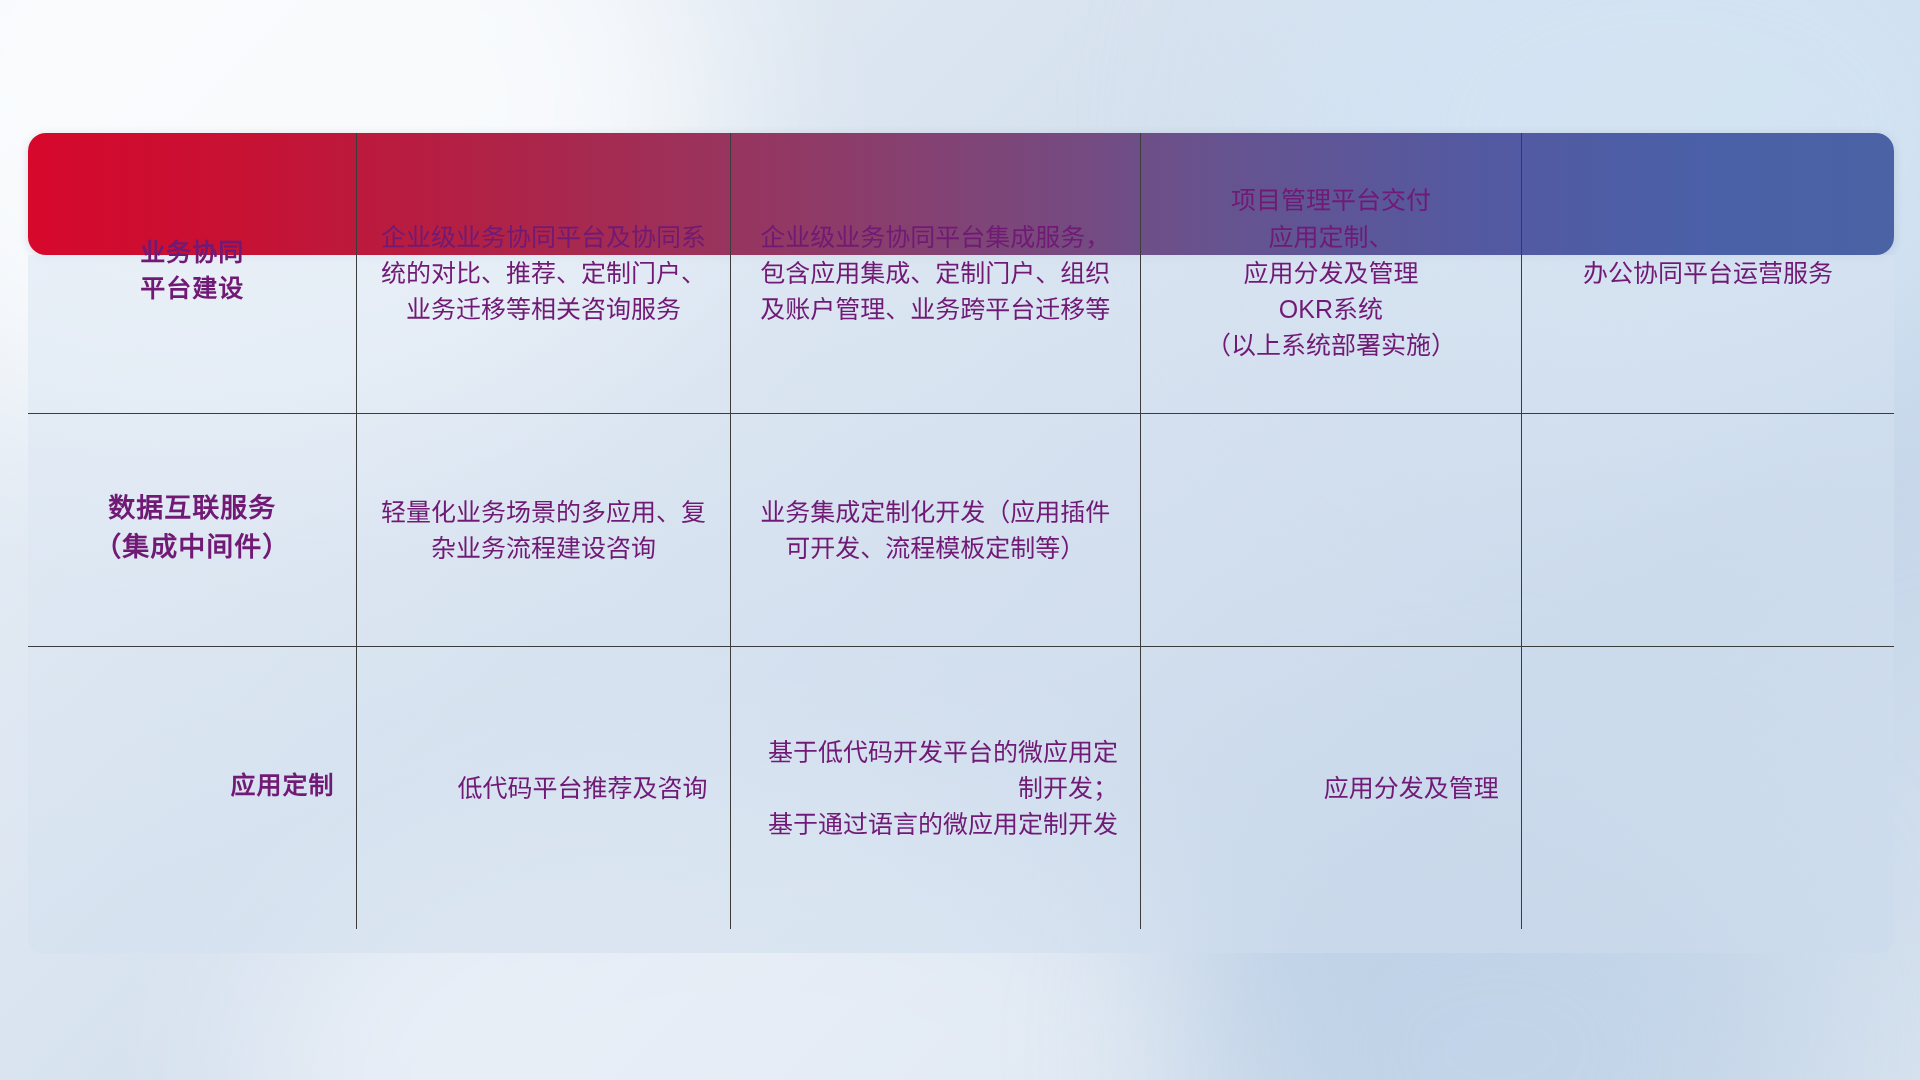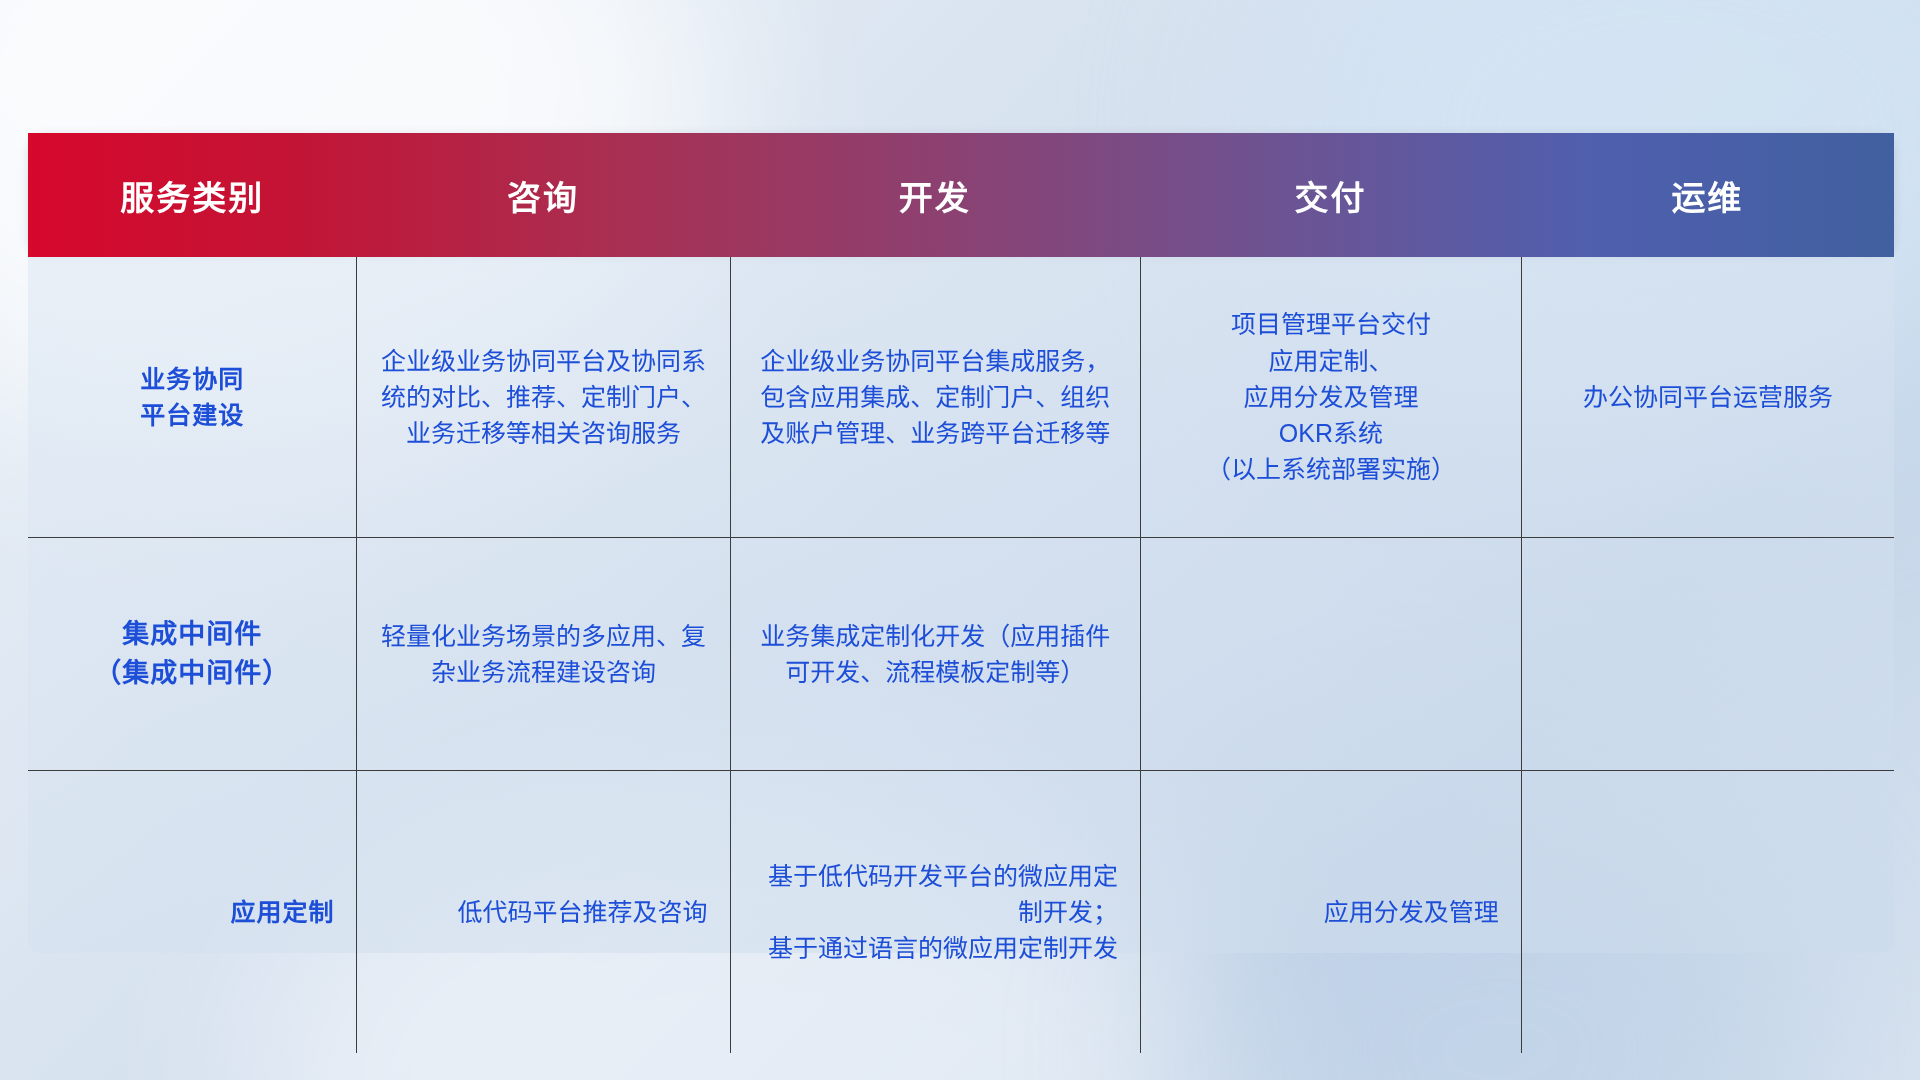--- a/index.html
+++ b/index.html
@@ -100,29 +100,30 @@
     position: relative;
     z-index: 4;
   }
 
   
   .body-row td {
     vertical-align: middle;
     text-align: center;
     font-size: 25px;
     line-height: 1.45;
-    color: #1d4ed8;
+    color: #701a75;
     padding: 16px 22px;
   }
   .cat-cell {
     color: #4774c4;
     font-weight: bold;
     font-size: 28px;
     line-height: 1.45;
     letter-spacing: 1px;
+    font-family: Liberation Mono, monospace;
   }
   .cat-cell.small {
     font-size: 27px;
   }
 
   
   .sep-v {
     border-left: 1.5px solid #3c3c3c;
   }
   .sep-h {
@@ -149,48 +150,41 @@
 
   <table class="table table-inner">
     <colgroup>
       <col style="width:17.6%">
       <col style="width:20.0%">
       <col style="width:22.0%">
       <col style="width:20.4%">
       <col style="width:20.0%">
     </colgroup>
     <tbody>
-        <tr class="head-row">
-      <td class="head-cell">服务类别</td>
-      <td class="head-cell">咨询</td>
-      <td class="head-cell">开发</td>
-      <td class="head-cell">交付</td>
-      <td class="head-cell">运维</td>
-    </tr>
 
     <tr class="body-row r1">
       <td class="cat-cell">
         <span class="cell-text">业务协同</span>
         <span class="cell-text">平台建设</span>
       </td>
       <td class="sep-v">企业级业务协同平台及协同系统的对比、推荐、定制门户、业务迁移等相关咨询服务</td>
       <td class="sep-v">企业级业务协同平台集成服务，包含应用集成、定制门户、组织及账户管理、业务跨平台迁移等</td>
       <td class="sep-v">
         <span class="cell-text">项目管理平台交付</span>
         <span class="cell-text">应用定制、</span>
         <span class="cell-text">应用分发及管理</span>
         <span class="cell-text">OKR系统</span>
         <span class="cell-text">（以上系统部署实施）</span>
       </td>
       <td class="sep-v">办公协同平台运营服务</td>
     </tr>
 
     <tr class="body-row r2">
       <td class="cat-cell small sep-h">
-        <span class="cell-text">集成中间件</span>
+        <span class="cell-text">数据互联服务</span>
         <span class="cell-text">（集成中间件）</span>
       </td>
       <td class="sep-v sep-h">轻量化业务场景的多应用、复杂业务流程建设咨询</td>
       <td class="sep-v sep-h">业务集成定制化开发（应用插件可开发、流程模板定制等）</td>
       <td class="sep-v sep-h"></td>
       <td class="sep-v sep-h"></td>
     </tr>
 
     <tr class="body-row r3">
       <td class="cat-cell sep-h">

